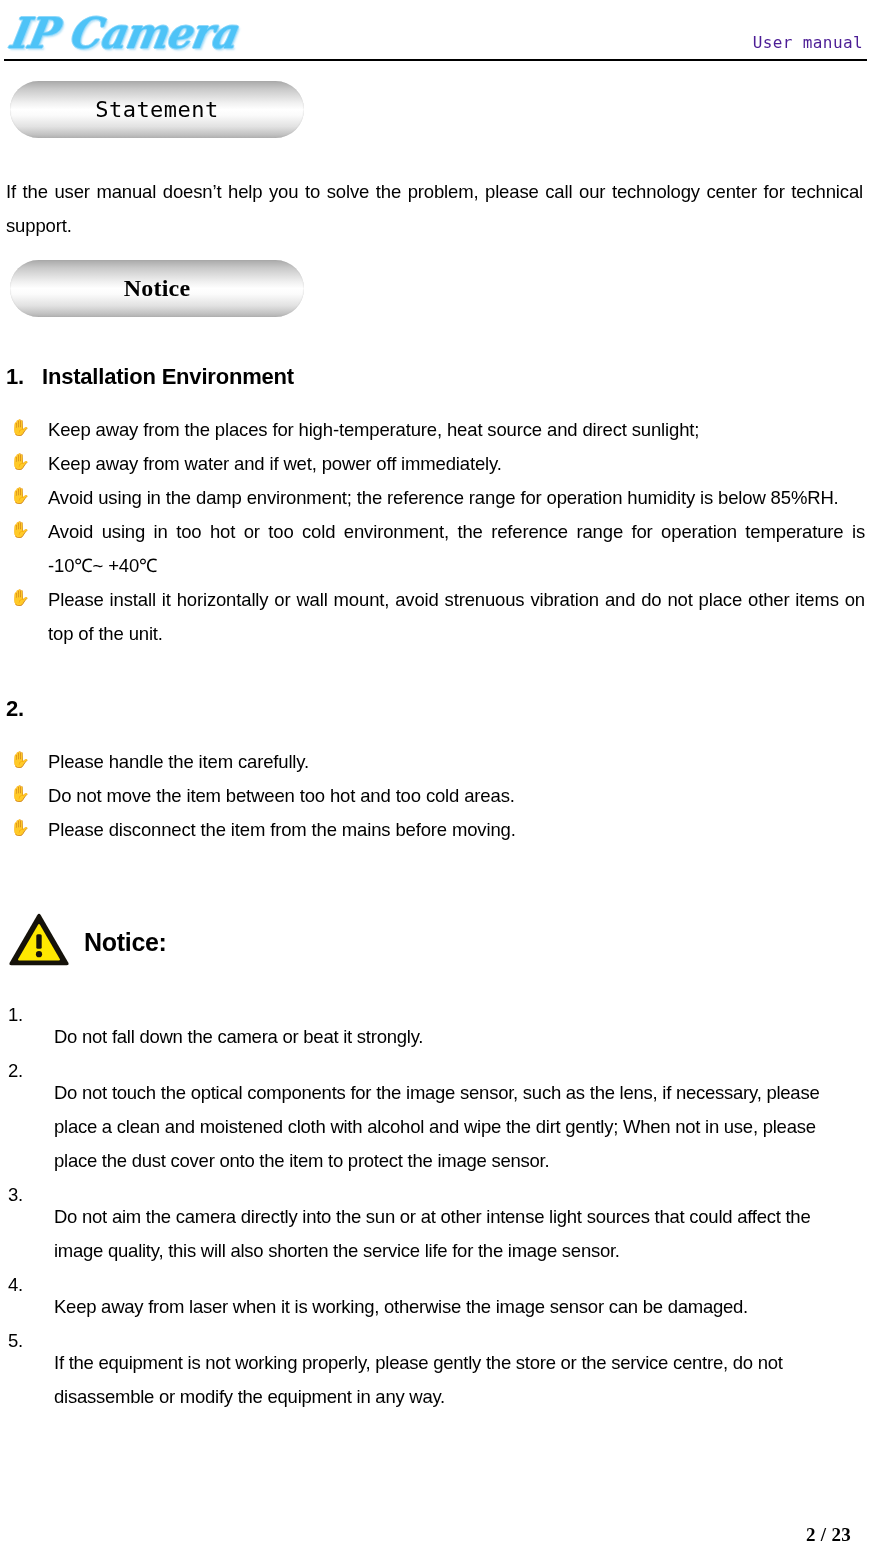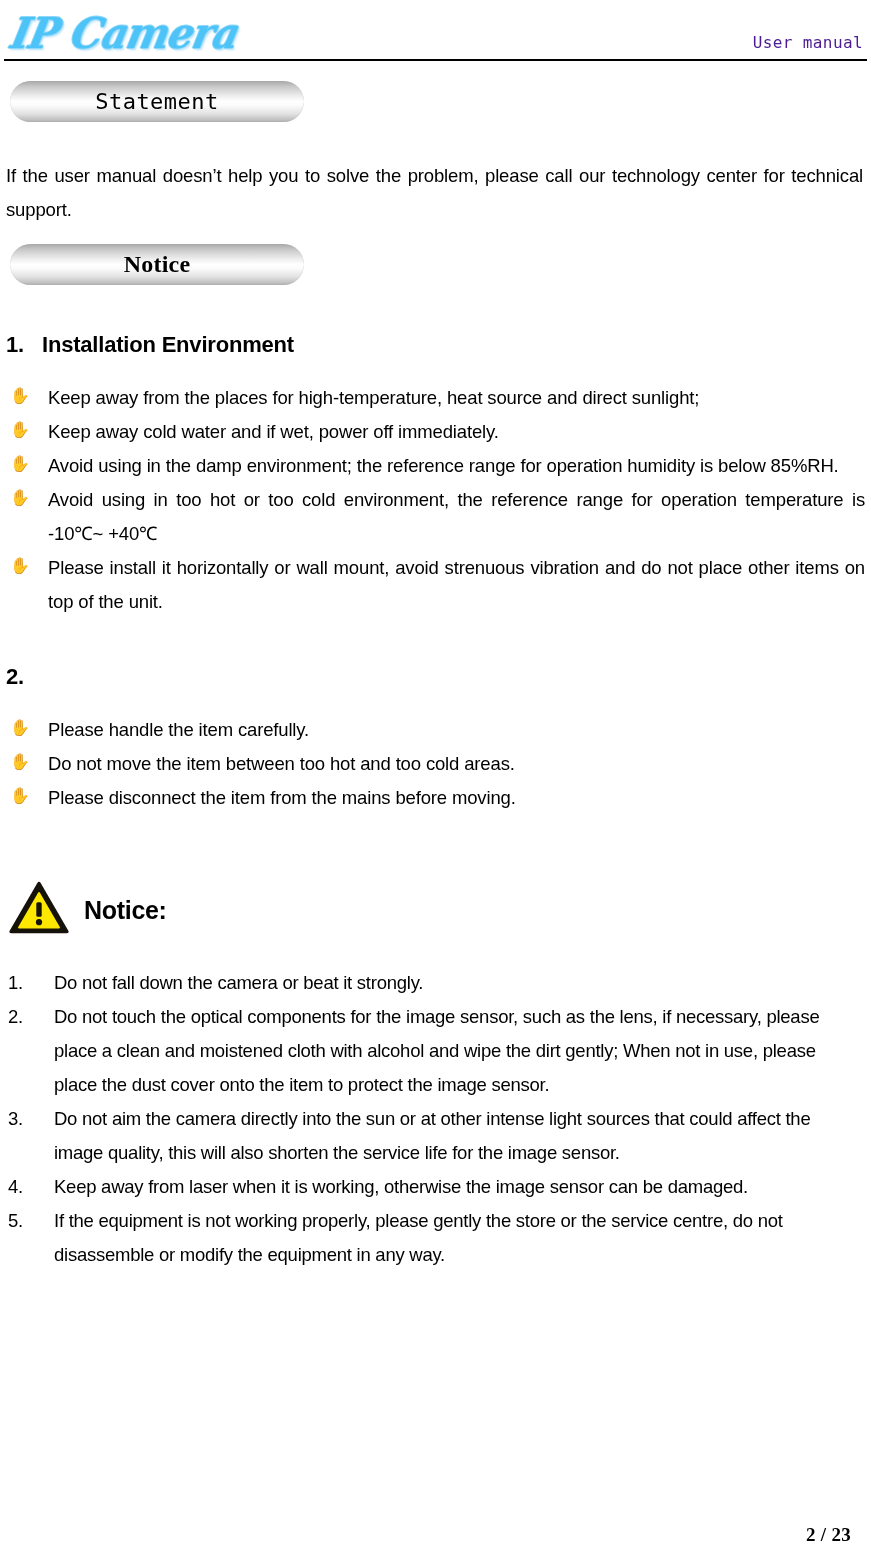--- a/index.html
+++ b/index.html
@@ -61,21 +61,21 @@
     letter-spacing: 0.4px;
     color: #4c1d95;
     margin-bottom: 6px;
     padding-right: 4px;
   }
 
   
   .pill {
     position: relative;
     width: 294px;
-    height: 41px;
+    height: 57px;
     border-radius: 30px;
     background: linear-gradient(to bottom,
         #a9a9a9 0%,
         #c9c9c9 14%,
         #f0f0f0 38%,
         #ffffff 50%,
         #fbfbfb 60%,
         #e2e2e2 80%,
         #c2c2c2 94%,
         #b0b0b0 100%);
@@ -204,20 +204,21 @@
   .num-marker {
     flex: 0 0 50px;
     width: 50px;
     padding-left: 4px;
     box-sizing: border-box;
   }
   .num-list .li-text {
     flex: 1 1 auto;
     text-align: left;
     padding-right: 4px;
+    margin-top: 22px;
   }
 
   
   .page-footer {
     position: absolute;
     right: 20px;
     bottom: 12px;
     font-family: "Liberation Serif", serif;
     font-size: 19px;
     font-weight: bold;
@@ -249,21 +250,21 @@
     <span>Installation Environment</span>
   </div>
 
   <ul class="hand-list">
     <li>
       <span class="hand-bullet"><span class="hand-glyph">✋</span></span>
       <span class="li-text nojust">Keep away from the places for high-temperature, heat source and direct sunlight;</span>
     </li>
     <li>
       <span class="hand-bullet"><span class="hand-glyph">✋</span></span>
-      <span class="li-text nojust">Keep away cold water and if wet, power off immediately.</span>
+      <span class="li-text nojust">Keep away from water and if wet, power off immediately.</span>
     </li>
     <li>
       <span class="hand-bullet"><span class="hand-glyph">✋</span></span>
       <span class="li-text">Avoid using in the damp environment; the reference range for operation humidity is below 85%RH.</span>
     </li>
     <li>
       <span class="hand-bullet"><span class="hand-glyph">✋</span></span>
       <span class="li-text">Avoid using in too hot or too cold environment, the reference range for operation temperature is -10℃~ +40℃</span>
     </li>
     <li>

